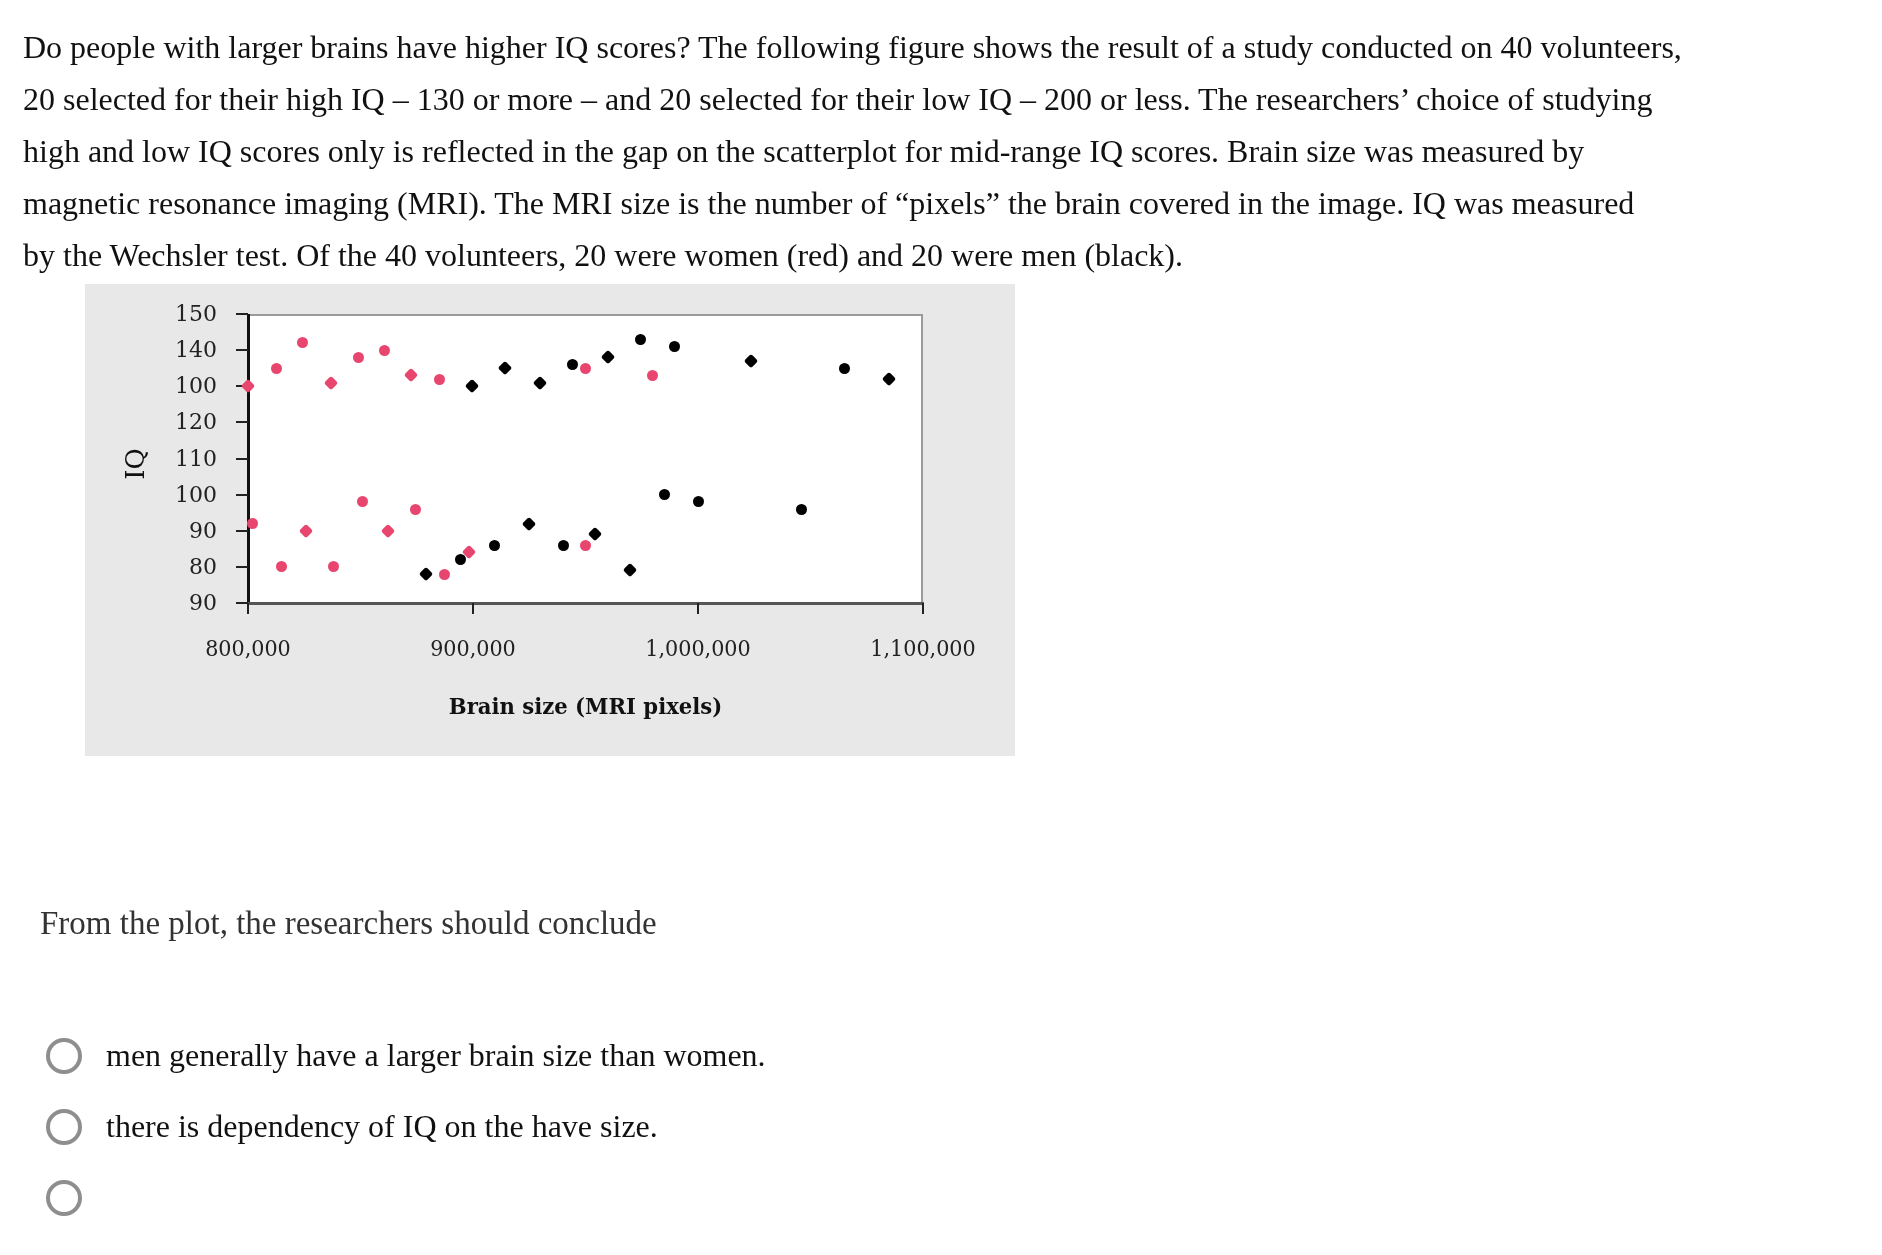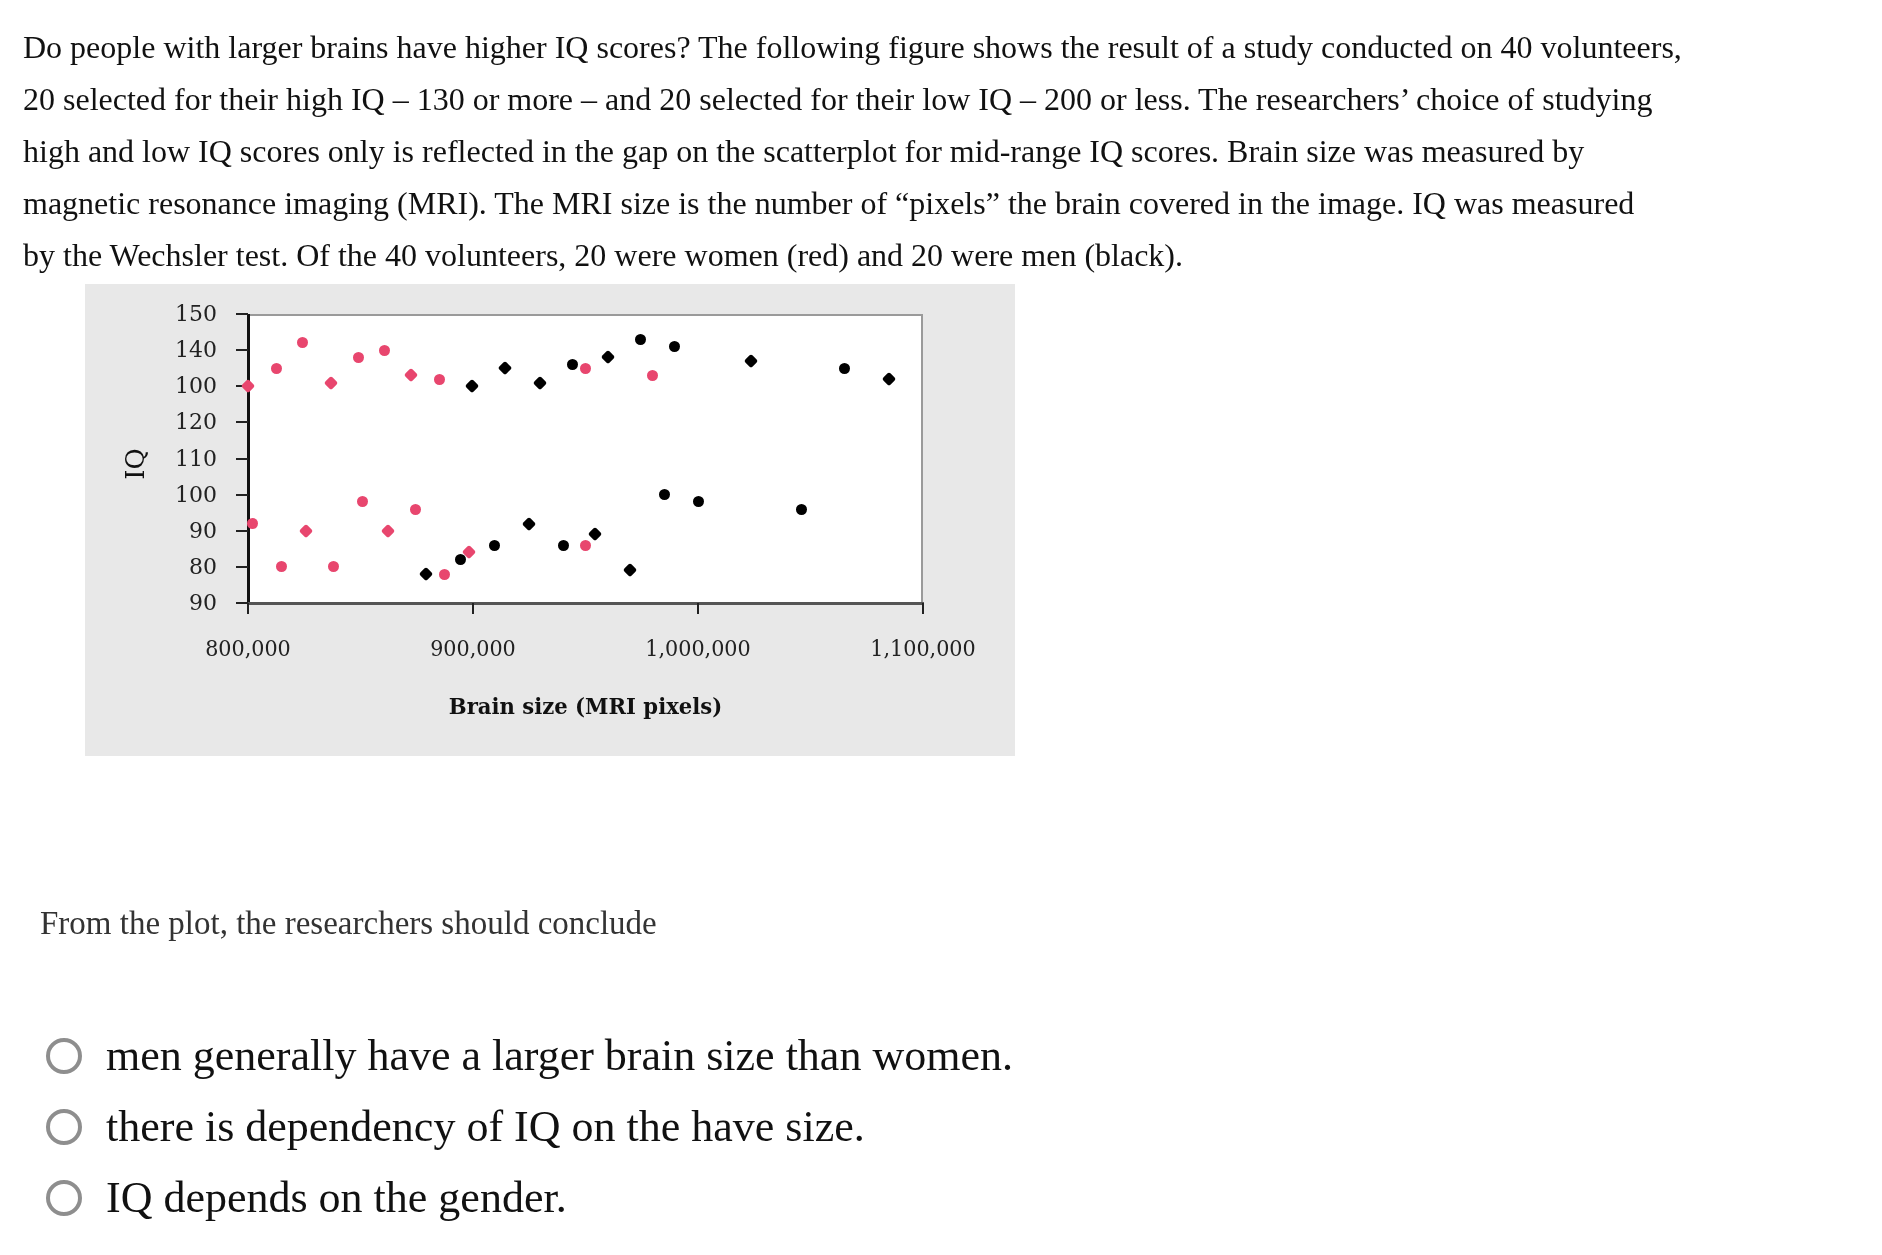--- a/index.html
+++ b/index.html
@@ -23,21 +23,21 @@
             font-family: "DejaVu Serif", serif; font-size: 26px; line-height: 40px; color: #111; transform: rotate(-90deg); }
   .xtitle { position: absolute; left: 163px; top: 290px; width: 675px; text-align: center; top: 408px;
             font-family: "DejaVu Serif", serif; font-weight: bold; font-size: 23px; color: #111; transform: scaleX(0.92); }
   .pt { position: absolute; width: 11px; height: 11px; margin-left: -5.5px; margin-top: -5.5px; }
   .pt.circle { border-radius: 50%; }
   .pt.diamond { width: 10px; height: 10px; margin-left: -5px; margin-top: -5px; transform: rotate(45deg); border-radius: 2px; }
   .question { position: absolute; left: 40px; top: 905px; font-size: 33px; color: #333; margin: 0; white-space: nowrap; }
   .options { position: absolute; left: 46px; top: 1020px; margin: 0; padding: 0; list-style: none; }
   .option { position: relative; height: 71px; display: flex; align-items: center; cursor: pointer; margin-top: -0px; }
   .radio { width: 28px; height: 28px; border: 4px solid #8e8e8e; border-radius: 50%; background: #fff; flex: 0 0 auto; }
-  .opt-label { margin-left: 24px; font-size: 44px; color: #111; white-space: nowrap; }
+  .opt-label { margin-left: 24px; font-size: 32px; color: #111; white-space: nowrap; }
 </style>
 </head>
 <body>
 
 <div class="intro">
   <span class="ln">Do people with larger brains have higher IQ scores? The following figure shows the result of a study conducted on 40 volunteers,</span>
   <span class="ln">20 selected for their high IQ – 130 or more – and 20 selected for their low IQ – 200 or less. The researchers’ choice of studying</span>
   <span class="ln">high and low IQ scores only is reflected in the gap on the scatterplot for mid-range IQ scores. Brain size was measured by</span>
   <span class="ln">magnetic resonance imaging (MRI). The MRI size is the number of “pixels” the brain covered in the image. IQ was measured</span>
   <span class="ln">by the Wechsler test. Of the 40 volunteers, 20 were women (red) and 20 were men (black).</span>
@@ -127,15 +127,14 @@
   <li class="option">
     <span class="radio"></span>
     <span class="opt-label">men generally have a larger brain size than women.</span>
   </li>
   <li class="option">
     <span class="radio"></span>
     <span class="opt-label">there is dependency of IQ on the have size.</span>
   </li>
   <li class="option">
     <span class="radio"></span>
-    <span class="opt-label">IQ depends on the gender.</span>
   </li>
 </ul>
 
 </body></html>

